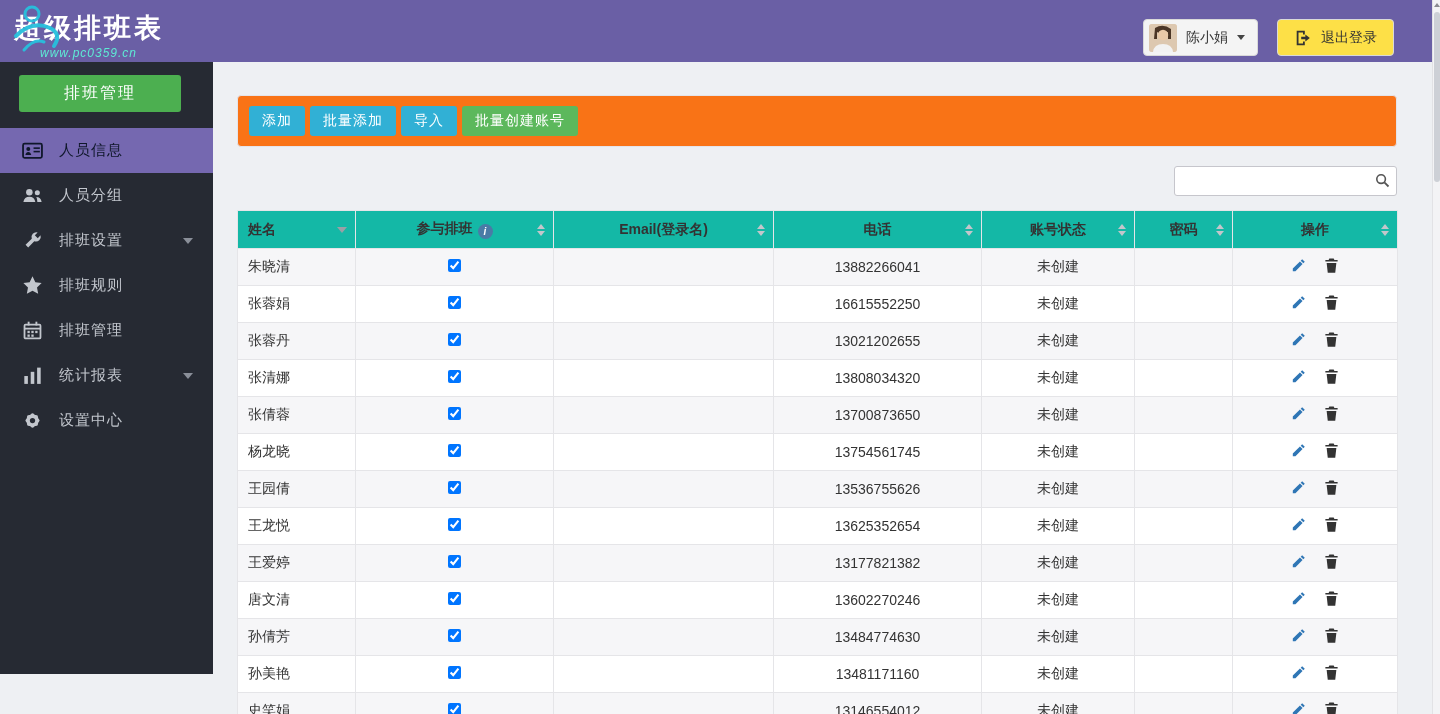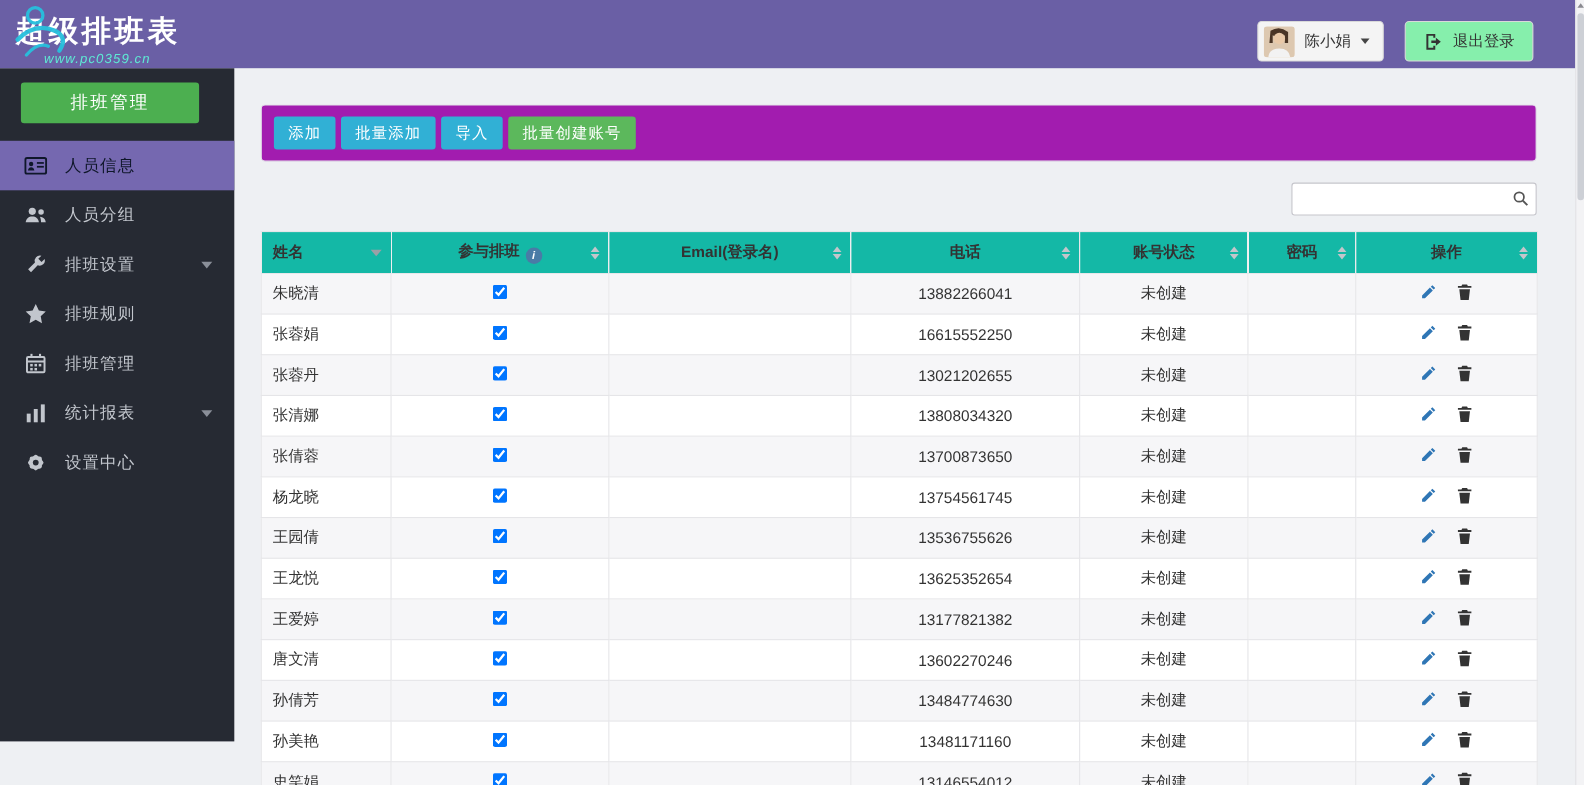--- a/index.html
+++ b/index.html
@@ -19,34 +19,34 @@
   .header{position:absolute;top:0;left:0;width:1440px;height:62px;background:var(--c-header);z-index:5;}
   .brand{position:absolute;left:14px;top:10px;width:260px;height:50px;}
   .brand-title{color:#fff;font-size:27px;font-weight:bold;letter-spacing:3px;position:relative;z-index:1;}
   .wm-fig{position:absolute;left:-4px;top:-8px;z-index:2;opacity:.95;}
   .wm-url{position:absolute;left:26px;top:36px;color:#5eead4;font-size:12px;font-style:italic;letter-spacing:1px;z-index:2;}
   .header-right{position:absolute;right:46px;top:19px;display:flex;gap:19px;align-items:center;}
   .user-chip{display:flex;align-items:center;gap:9px;background:#f4f4f4;border:1px solid #d9d9d9;border-radius:4px;height:37px;padding:0 12px 0 5px;cursor:pointer;}
   .avatar{width:28px;height:28px;border-radius:3px;background:#e8d7c3;overflow:hidden;display:flex;align-items:flex-end;justify-content:center;}
   .user-name{font-size:14px;color:#333;}
   .caret-down{width:0;height:0;border-left:4px solid transparent;border-right:4px solid transparent;border-top:5px solid #444;}
-  .logout-btn{display:flex;align-items:center;gap:9px;background:#86efac;border:1px solid #d9d9d9;border-radius:4px;height:37px;padding:0 16px;font-size:14px;color:#333;cursor:pointer;}
+  .logout-btn{display:flex;align-items:center;gap:9px;background:#fde047;border:1px solid #d9d9d9;border-radius:4px;height:37px;padding:0 16px;font-size:14px;color:#333;cursor:pointer;}
 
   
   .sidebar{position:absolute;top:62px;left:0;width:213px;height:612px;background:var(--c-sidebar);}
   .main-btn{display:flex;align-items:center;justify-content:center;width:162px;height:37px;margin:13px 0 0 19px;background:var(--c-green);color:#fff;font-size:16px;border-radius:3px;cursor:pointer;letter-spacing:2px;}
   .side-menu{margin-top:16px;}
   .side-item{height:45px;display:flex;align-items:center;padding-left:21px;color:#c2c6cd;font-size:15px;cursor:pointer;letter-spacing:1px;}
   .side-item .s-icon{width:22px;height:22px;margin-right:16px;display:flex;align-items:center;justify-content:center;}
   .side-item.active{background:var(--c-active);color:#0f172a;}
   .side-item .exp-caret{margin-left:auto;margin-right:20px;width:0;height:0;border-left:5px solid transparent;border-right:5px solid transparent;border-top:6px solid #8a8f99;}
 
   
   .main{position:absolute;top:62px;left:213px;width:1219px;height:652px;padding:33px 0 0 24px;overflow:hidden;}
-  .toolbar-card{width:1160px;background:#a21caf;border:1px solid var(--c-border);border-radius:4px;padding:10px 11px;display:flex;gap:5px;}
+  .toolbar-card{width:1160px;background:#f97316;border:1px solid var(--c-border);border-radius:4px;padding:10px 11px;display:flex;gap:5px;}
   .btn{height:30px;padding:0 13px;border:none;border-radius:3px;color:#fff;font-size:14px;cursor:pointer;font-family:inherit;letter-spacing:1px;}
   .btn.info{background:var(--c-info);}
   .btn.success{background:var(--c-success);}
 
   .search-row{width:1160px;margin-top:19px;display:flex;justify-content:flex-end;}
   .search-box{position:relative;width:223px;height:30px;}
   .search-box input{width:100%;height:100%;border:1px solid #c6c6cc;border-radius:3px;padding:0 30px 0 9px;font-size:13px;font-family:inherit;background:#fff;outline:none;}
   .search-box .mag{position:absolute;right:7px;top:7px;}
 
   table.grid{margin-top:14px;width:1160px;border-collapse:collapse;background:#fff;table-layout:fixed;}

